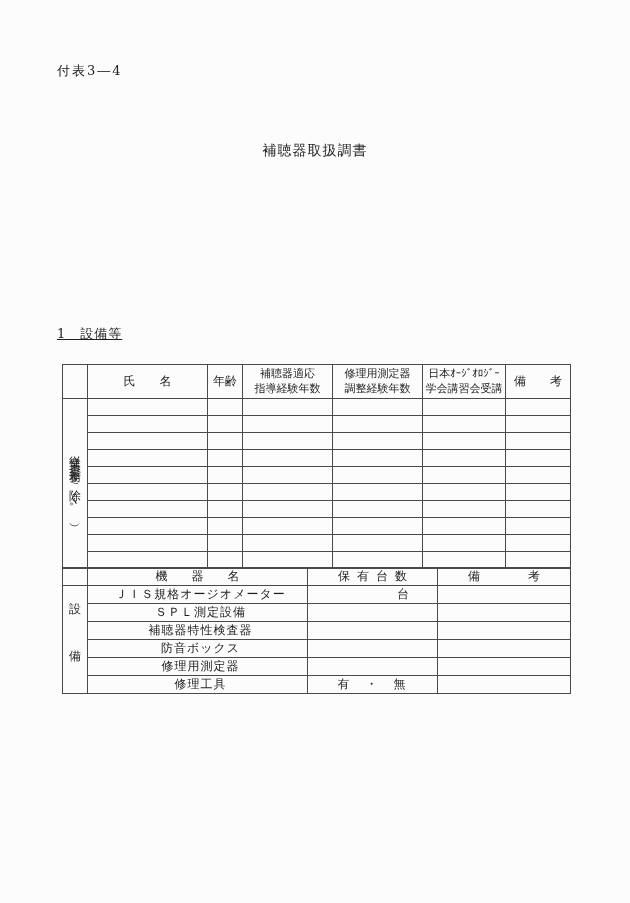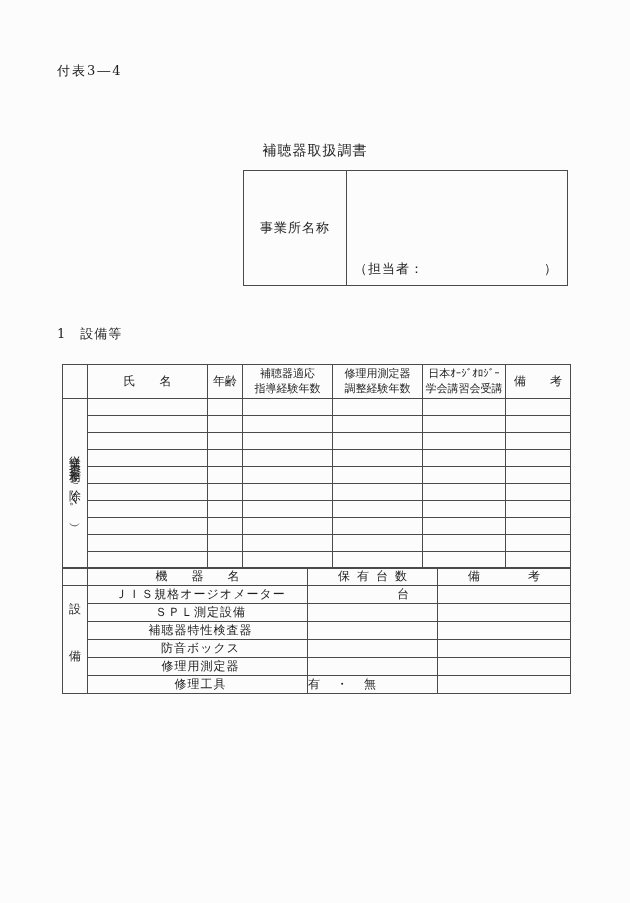--- a/index.html
+++ b/index.html
@@ -33,21 +33,21 @@
     font-size:13px; letter-spacing:1px;
   }
   .office-right { flex:1; position:relative; }
   .contact-line {
     position:absolute; left:7px; right:9px; bottom:7px;
     display:flex; justify-content:space-between;
     font-size:13px; letter-spacing:1px;
   }
   .section-heading {
     position:absolute; left:57px; top:325px;
-    font-size:13px; letter-spacing:1px;
+    font-size:13px; letter-spacing:1px;text-decoration:underline;
   }
   
   table {
     position:absolute; left:62px;
     border-collapse:collapse; table-layout:fixed;
     width:508px;
   }
   th, td {
     border:1px solid #4a4a4a;
     font-weight:normal;
@@ -73,43 +73,34 @@
   .equip-table { top:567px;border-radius:13px; }
   .equip-table thead tr { height:17px; }
   .equip-table tbody tr { height:17px; }
   .equip-table th { text-align:center; vertical-align:middle; }
   .units-header { letter-spacing:7px; text-indent:7px; }
   .equip-group { vertical-align:top; }
   .equip-group span { display:block; text-align:center; font-size:12px; }
   .equip-group span:first-child { margin-top:15px; }
   .equip-group span:last-child { margin-top:30px; }
   .equip-name { text-align:center; padding-left:6px; letter-spacing:1px; }
-  .equip-units { text-align:left; letter-spacing:2px; }
+  .equip-units { text-align:center; letter-spacing:2px; }
   .equip-table tbody tr:first-child .equip-units {
     text-align:right; padding-right:28px; letter-spacing:0;
   }
 </style>
 </head>
 <body>
 
 <div class="page">
 
   <div class="appendix">付表3―4</div>
 
   <div class="doc-title">補聴器取扱調書</div>
 
-  <div class="office-box">
-    <div class="office-left">事業所名称</div>
-    <div class="office-right">
-      <div class="contact-line">
-        <span>（担当者：</span>
-        <span>）</span>
-      </div>
-    </div>
-  </div>
 
   <div class="section-heading">1　設備等</div>
 
   <table class="staff-table">
     <colgroup>
       <col style="width:25px">
         <col style="width:120px">
         <col style="width:35px">
       <col style="width:90px">
         <col style="width:90px">

